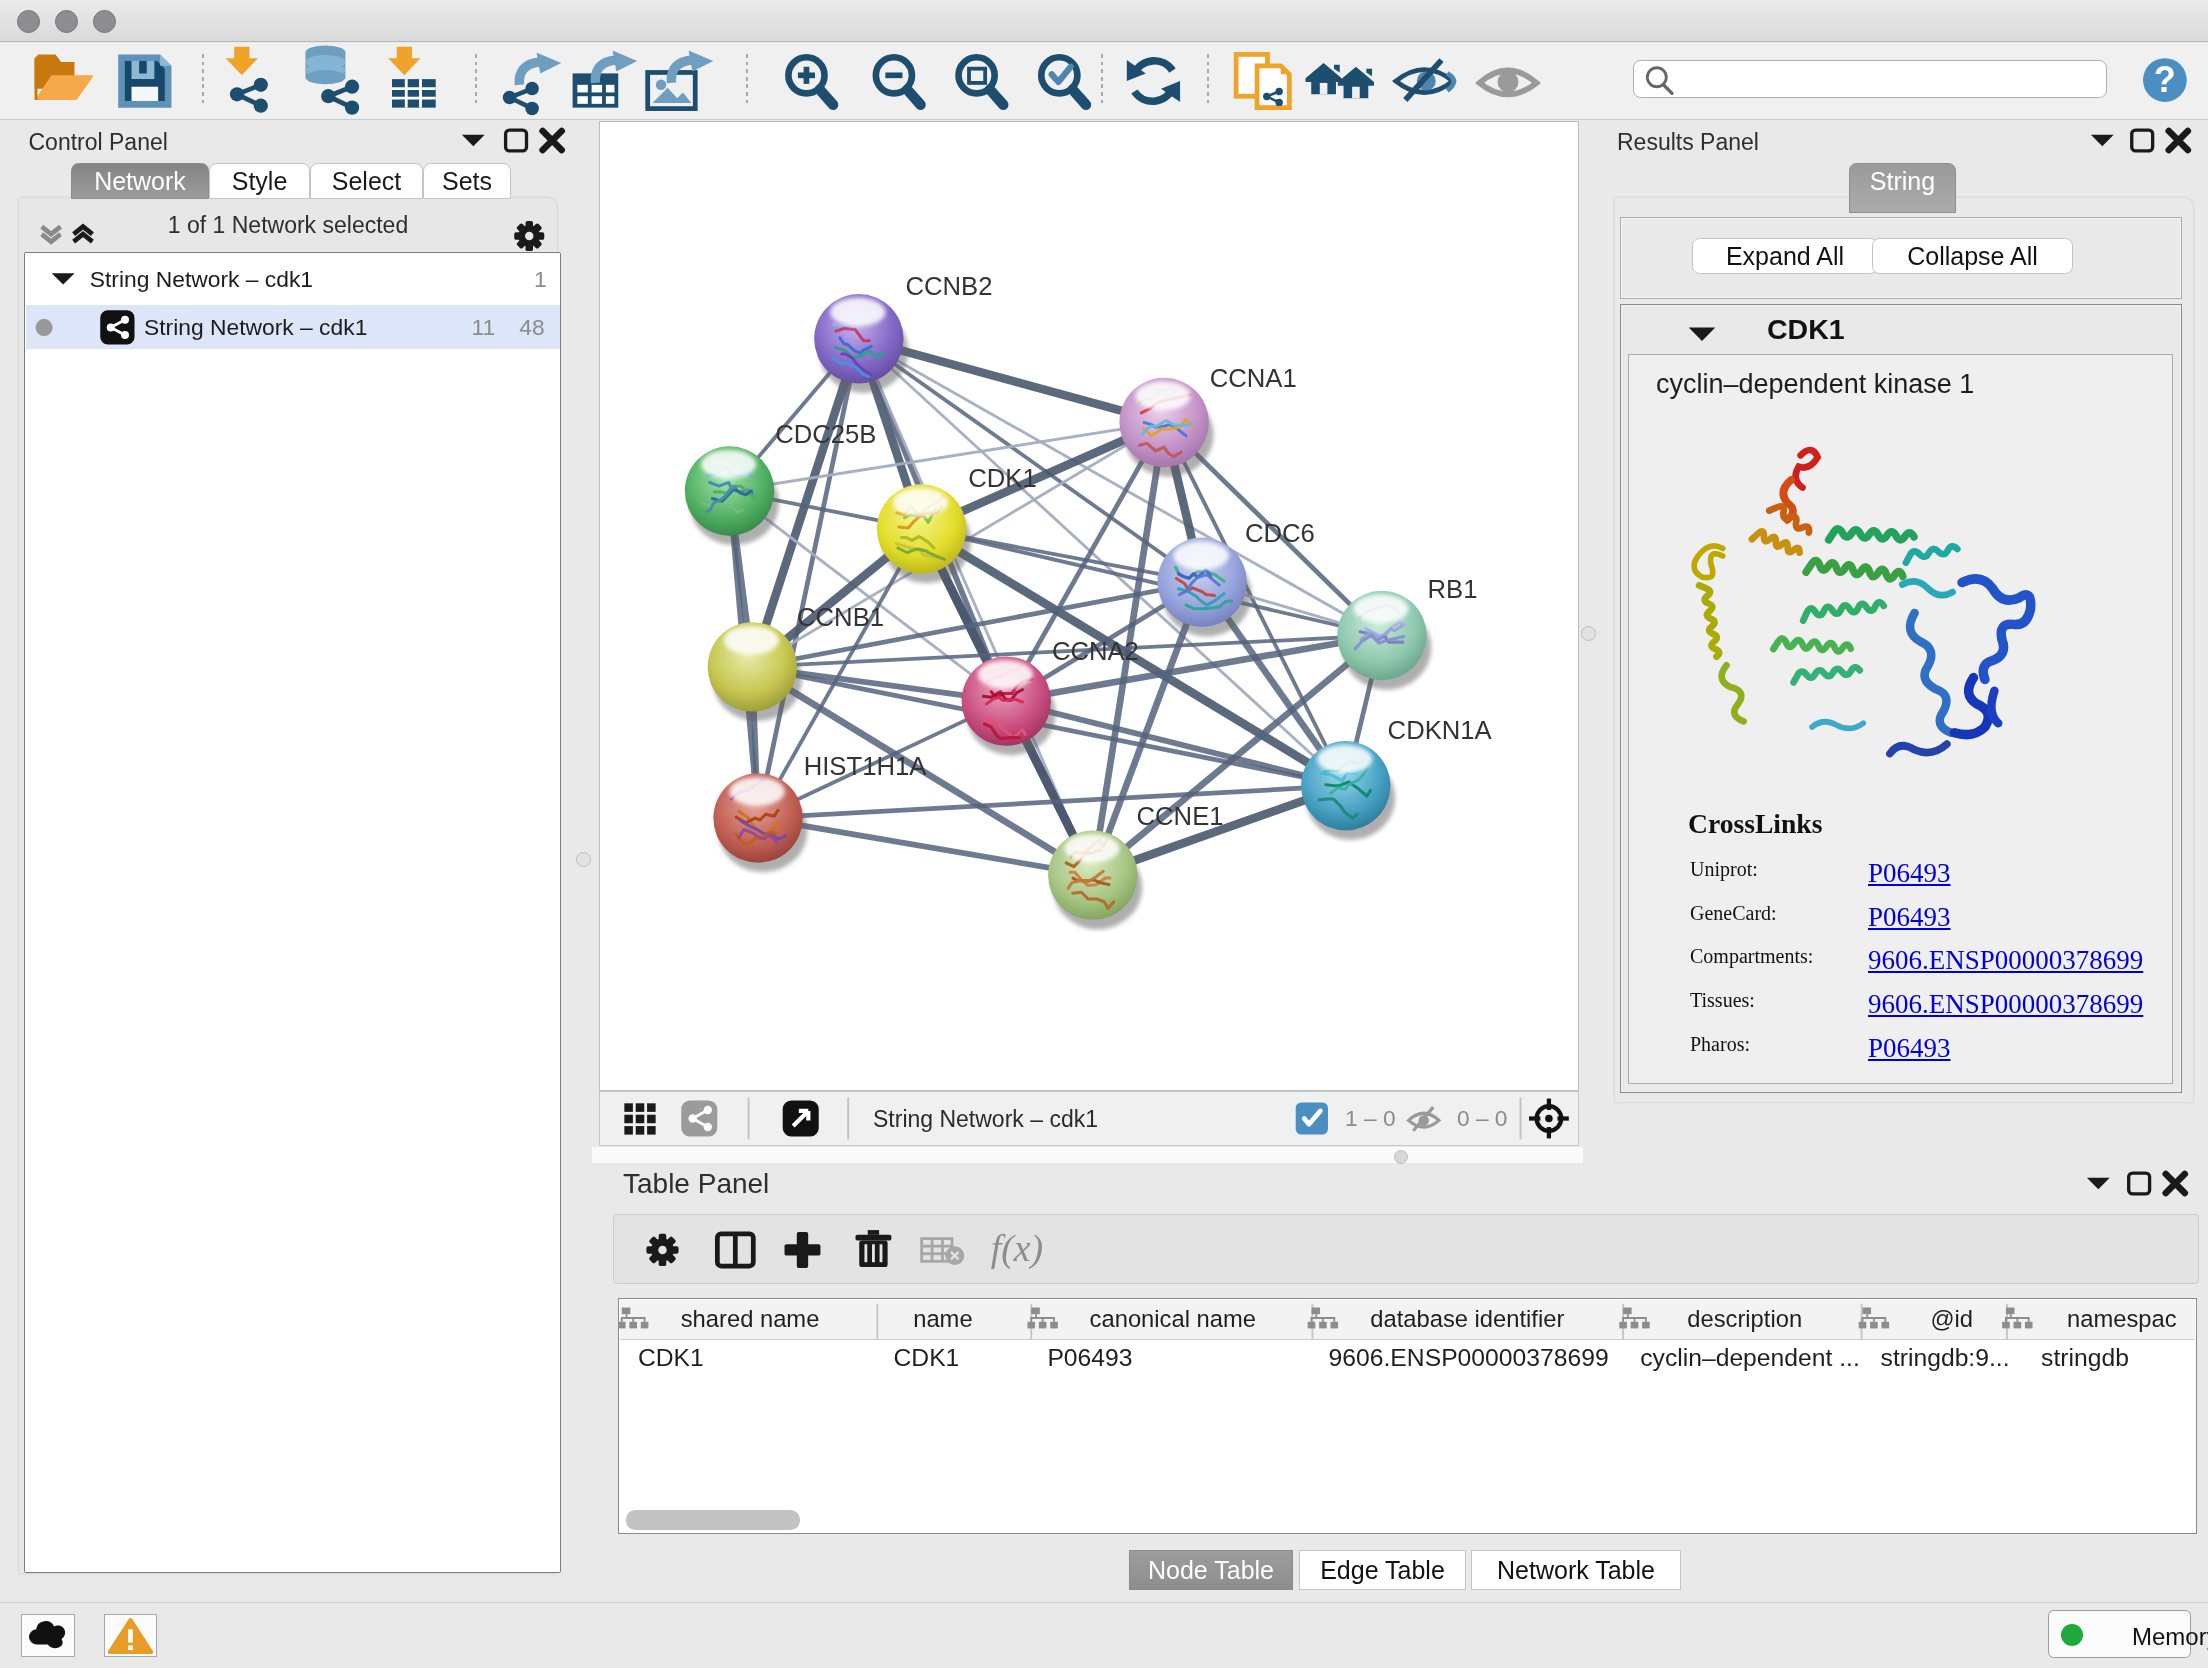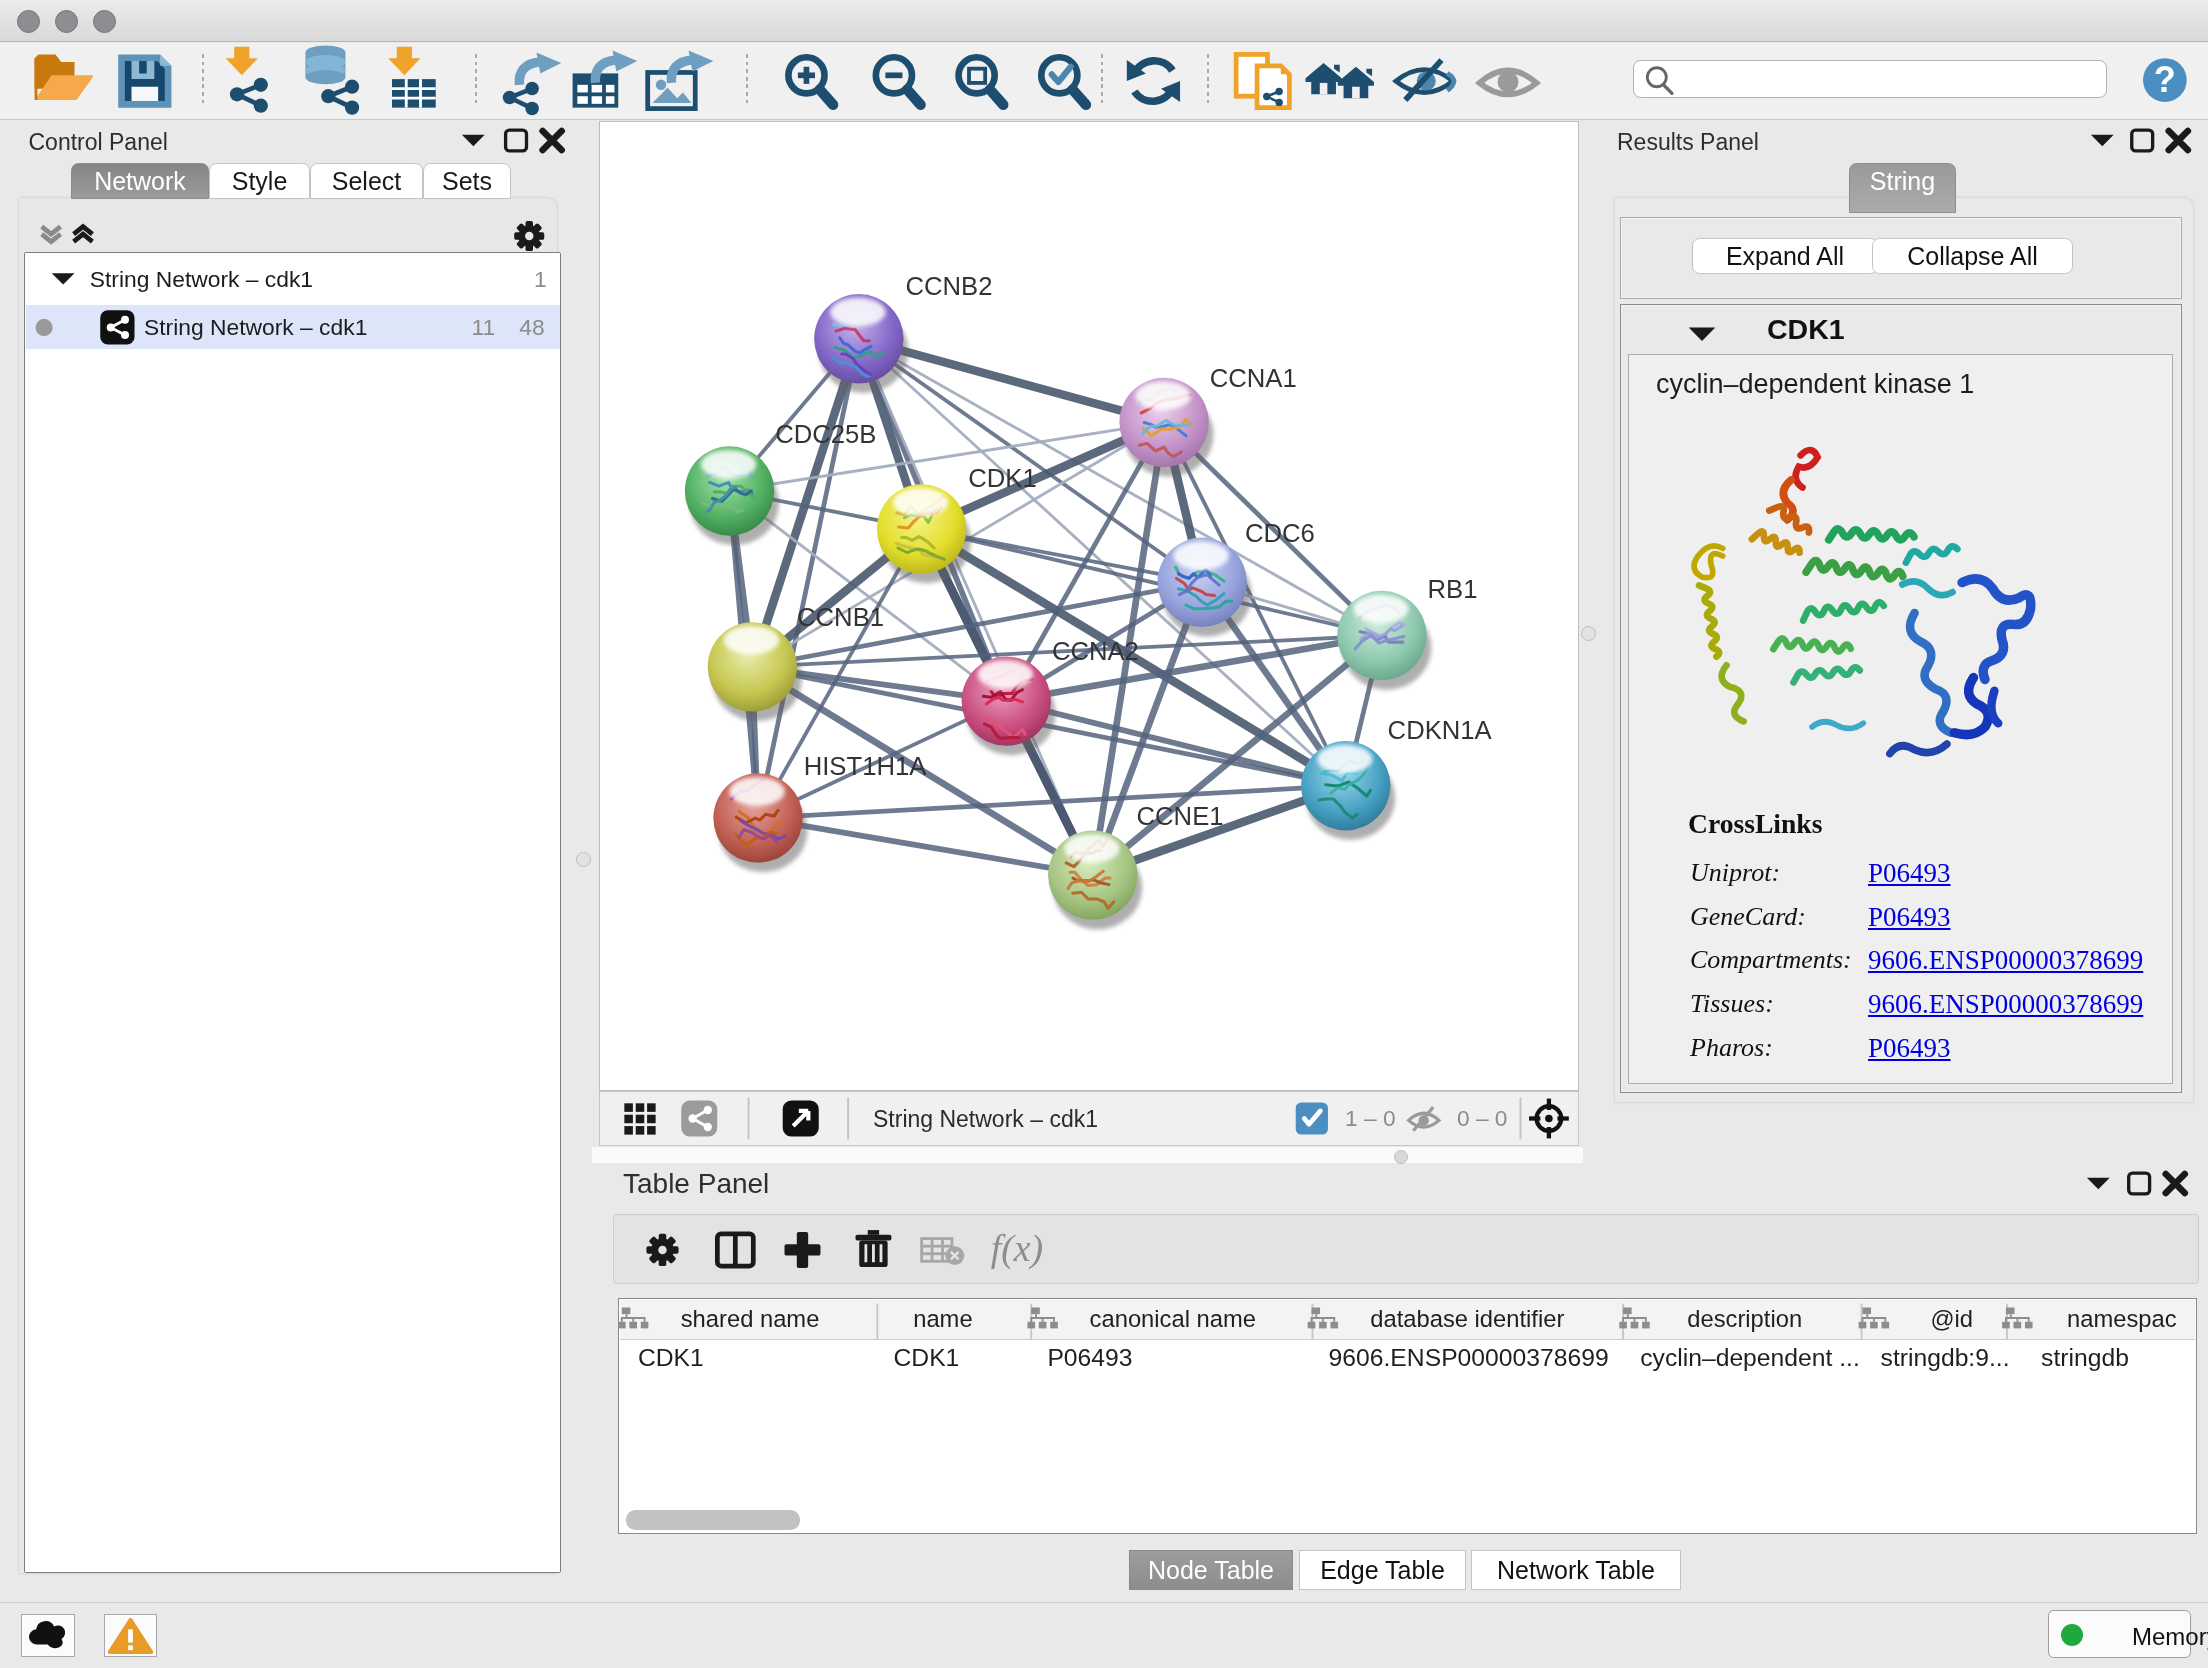--- a/index.html
+++ b/index.html
@@ -35,21 +35,21 @@
 
 #rp-title { left:1617px; top:129px; font-size:23px; color:#2e2e2e; }
 #stringtab { left:1849px; top:163px; width:107px; height:50px; background:linear-gradient(#9a9a9a,#ababab); border:1px solid #8d8d8d; border-radius:7.6px 7.6px 0 0; color:#fff; font-size:25px; text-align:center; line-height:34px; }
 #rp-body { left:1615px; top:198px; width:578px; height:904px; background:#e9e9e9; border-radius:0 9.5px 0 0; box-shadow:0 0 2.9px rgba(0,0,0,0.18); }
 #rp-box1 { left:1620px; top:217px; width:562px; height:82px; border:1px solid #aaaaaa; box-shadow:inset 0 0 0 1px #f5f5f5; }
 .rbtn { top:238px; height:36px; background:#ffffff; border:1px solid #c3c3c3; border-radius:7.6px; font-size:25px; color:#111; text-align:center; line-height:34px; }
 #rp-box2 { left:1620px; top:304px; width:562px; height:789px; border:1px solid #8a8a8a; box-shadow:inset 0 0 0 1px #f2f2f2; }
 #rp-inner { left:1628px; top:354px; width:545px; height:730px; background:#efefef; border:1px solid #ababab; }
 #cdk1hdr { left:1767px; top:313px; font-size:28.5px; font-weight:bold; color:#111; }
 .serif { font-family:"Liberation Serif", serif; }
-.xl-label { font-size:26px; color:#111;font-style:italic; }
+.xl-label { font-size:20px; color:#111; }
 .xl-link { font-size:27px; color:#0000dd; text-decoration:underline; }
 
 
 #tp-title { left:623px; top:1168px; font-size:28px; color:#2e2e2e; }
 #tp-toolbar { left:613px; top:1214px; width:1586px; height:70px; background:#e3e3e3; border:1px solid #cccccc; border-radius:3.8px; }
 #tp-table { left:618px; top:1298px; width:1579px; height:236px; background:#ffffff; border:1.9px solid #8a8a8a; }
 #tp-header { left:620px; top:1300px; width:1575px; height:40px; background:#f3f3f3; border-bottom:1.9px solid #cfcfcf; }
 #hscroll { left:626px; top:1510px; width:174px; height:20px; background:#c2c2c2; border-radius:9.5px; }
 .btab { top:1550px; height:40px; border:1px solid #c4c4c4; background:#ffffff; color:#111; font-size:25px; text-align:center; line-height:38px; }
 .btab.sel { background:linear-gradient(#9d9d9d,#8d8d8d); color:#ffffff; border-color:#8a8a8a; }
@@ -253,20 +253,21 @@
 <rect x="48" y="3" width="22" height="22" rx="4" fill="none" stroke="#1a1a1a" stroke-width="3.5"></rect>
 <g transform="translate(97,14)">
         <path d="M-10 -10 L10 10 M-10 10 L10 -10" stroke="#1a1a1a" stroke-width="7" stroke-linecap="round"></path>
       </g>
 </svg>
 <div id="cp-body" class="abs"></div>
 <div class="abs ptab sel" style="left:71px; width:138px;">Network</div>
 <div class="abs ptab" style="left:209px; width:101px;">Style</div>
 <div class="abs ptab" style="left:310px; width:113px;">Select</div>
 <div class="abs ptab" style="left:423px; width:88px;">Sets</div>
+<div id="cp-head" class="abs">1 of 1 Network selected</div>
 <svg class="abs" style="left:34px;top:221px;" width="533" height="30" viewBox="0 0 560 32">
 <g stroke="#8a8a8a" stroke-width="5" fill="none">
         <path d="M4 6 L14 14 L24 6"></path>
         <path d="M4 14 L14 22 L24 14"></path>
       </g>
 <g stroke="#1a1a1a" stroke-width="5" fill="none">
         <path d="M38 14 L48 6 L58 14"></path>
         <path d="M38 22 L48 14 L58 22"></path>
       </g>
 <g transform="translate(524,16)">

